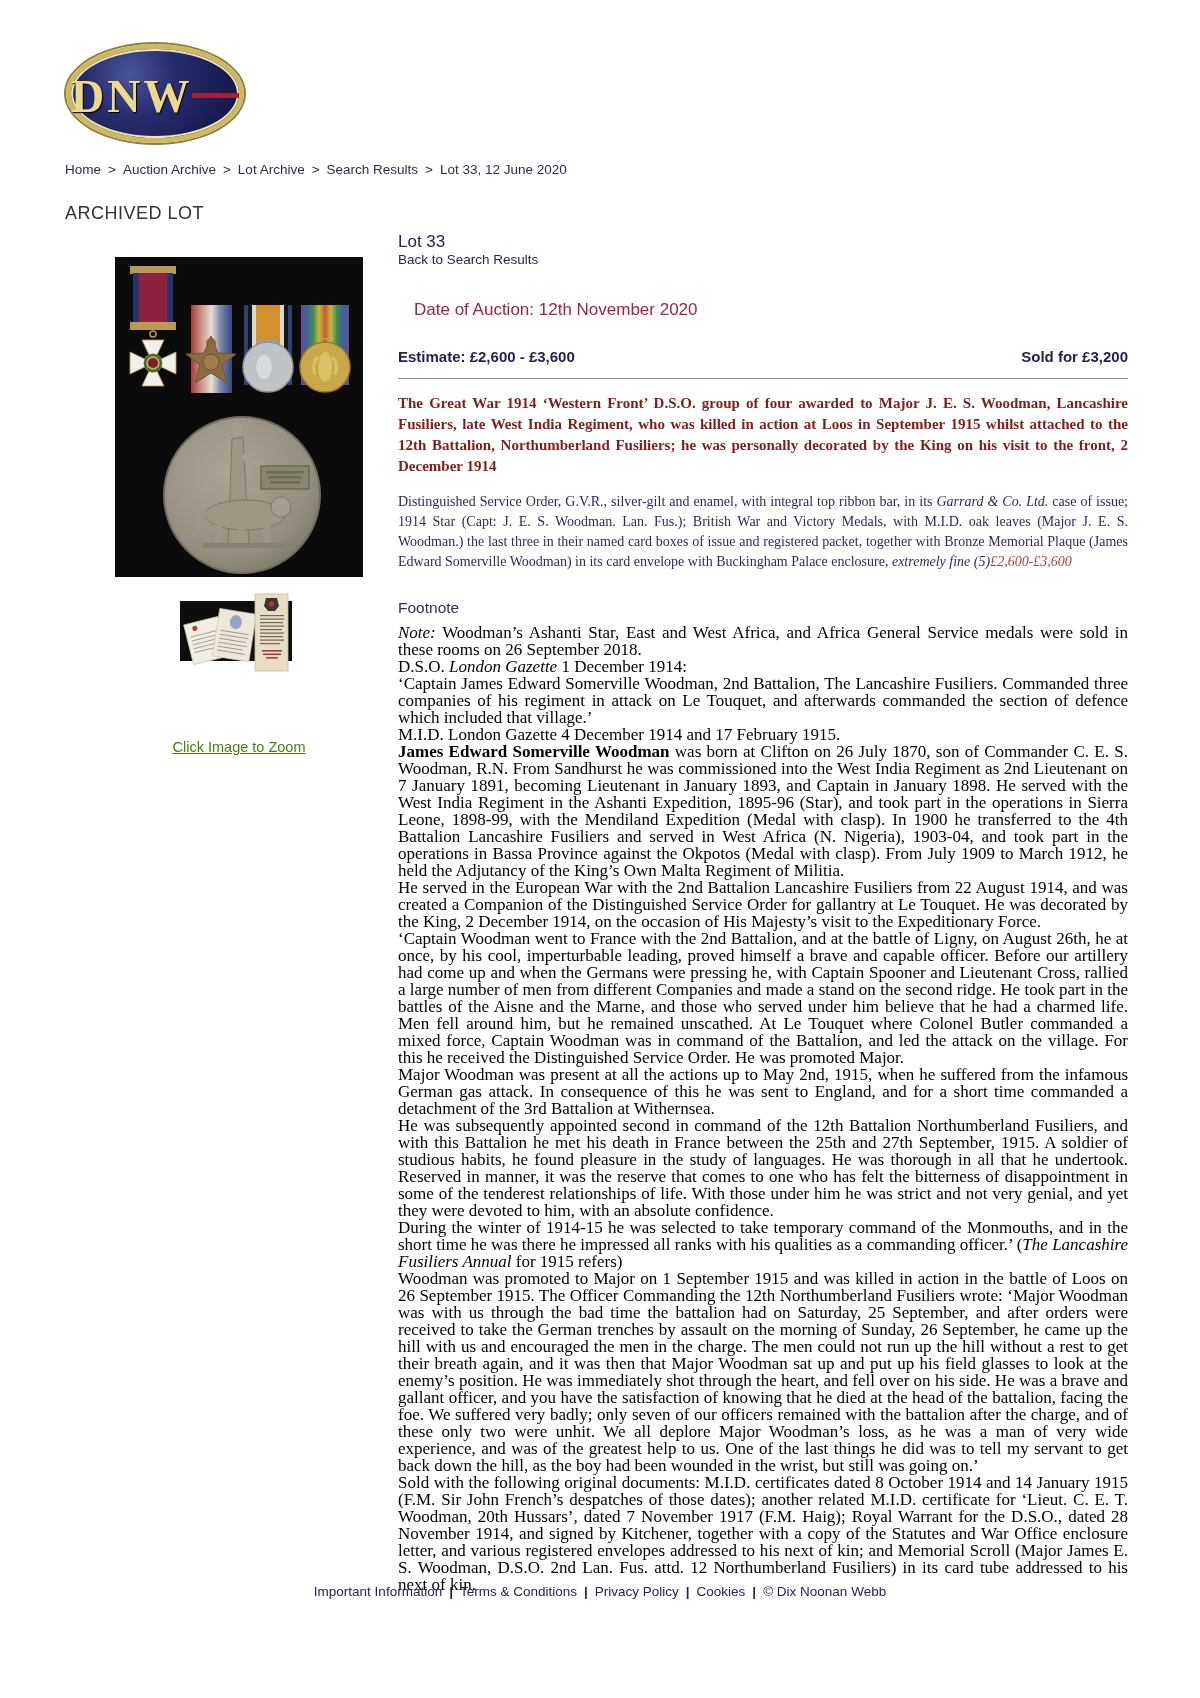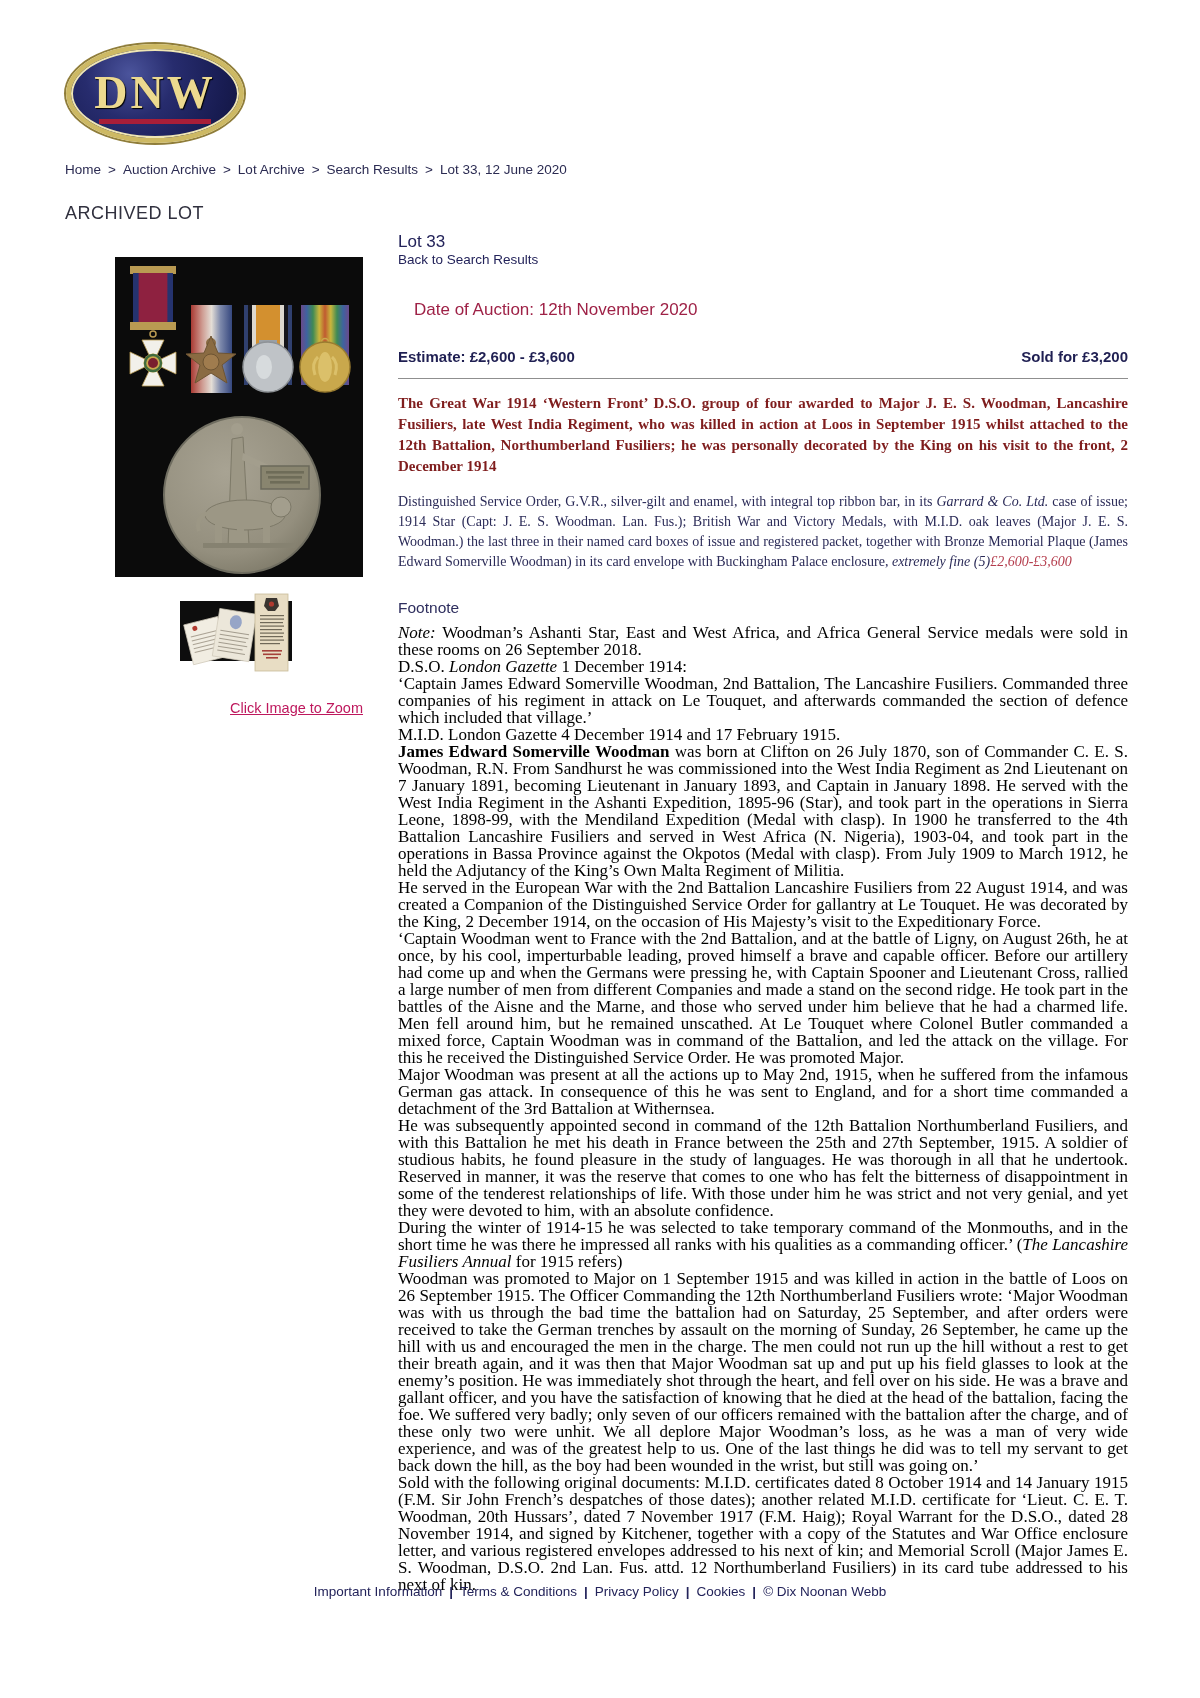--- a/index.html
+++ b/index.html
@@ -9,41 +9,41 @@
     color:#23235a;
   }
   .abs{position:absolute;}
 
   
   .logo-wrap{left:66px;top:44px;width:178px;height:99px;cursor:pointer;}
   .logo-oval{
     width:100%;height:100%;border-radius:50%;
     background:radial-gradient(circle at 35% 28%, #4b549c 0%, #272c6e 35%, #181c52 75%, #12153f 100%);
     border:5px solid #cdb964;box-shadow:0 0 0 2px #8f7d3a, inset 0 0 0 2px #efe6b4;
-    display:flex;align-items:center;justify-content:center;flex-direction:column;box-sizing:border-box;text-align:right;
+    display:flex;align-items:center;justify-content:center;box-sizing:border-box;text-align:right;
   }
   .logo-text{
     font-family:"Liberation Serif","DejaVu Serif",serif;font-weight:bold;
     font-size:46px;color:#ecd98f;letter-spacing:3px;line-height:1;margin-top:6px;
     text-shadow:1px 1px 1px #000;
   }
   .logo-underline{width:112px;height:5px;background:#a81e38;margin-top:3px;}
 
   
   .breadcrumb{left:65px;top:162px;font-size:13.5px;color:#2b2b52;white-space:nowrap;}
   .breadcrumb .crumb{cursor:pointer;}
   .breadcrumb .sep{margin:0 7px;color:#2b2b52;}
 
   .archived{left:65px;top:203px;font-size:18px;letter-spacing:.5px;color:#30303e;}
 
   
   .lot-image{left:115px;top:257px;width:248px;height:320px;cursor:pointer;}
   .lot-thumb{left:178px;top:592px;width:124px;height:81px;cursor:pointer;}
-  .zoom-link{left:115px;top:700px;width:248px;text-align:right;font-size:14.5px;
-    color:#be185d;text-decoration:underline;cursor:pointer;}
+  .zoom-link{left:115px;top:739px;width:248px;text-align:center;font-size:14.5px;
+    color:#4d7c0f;text-decoration:underline;cursor:pointer;}
 
   
   .main-col{left:398px;top:232px;width:730px;}
   .lot-row{display:flex;justify-content:space-between;align-items:baseline;flex-direction:column;}
   .lot-number{font-size:17px;color:#23235a;}
   .back-link{font-size:13.5px;color:#23235a;cursor:pointer;}
   .date-line{margin-top:33px;font-size:17px;color:#9e2146;margin-left:16px;}
   .est-row{margin-top:28px;display:flex;justify-content:space-between;align-items:baseline;
     font-weight:bold;font-size:15px;color:#1f1f52;}
   .rule{margin-top:13px;border:none;border-top:1px solid #8f8f8f;height:0;}

